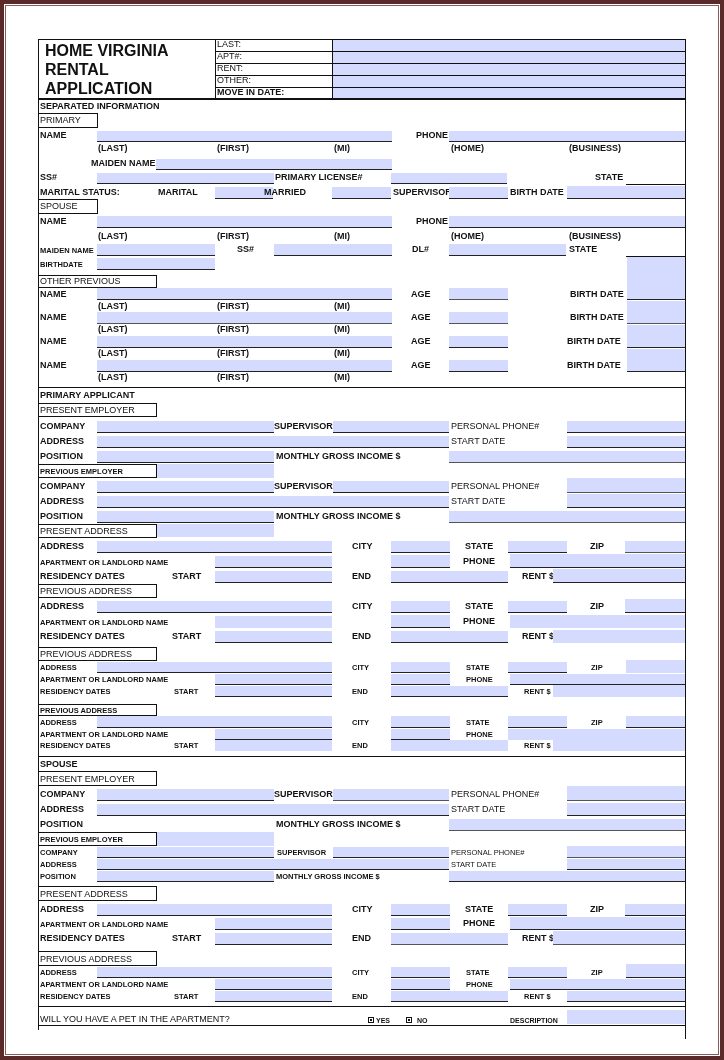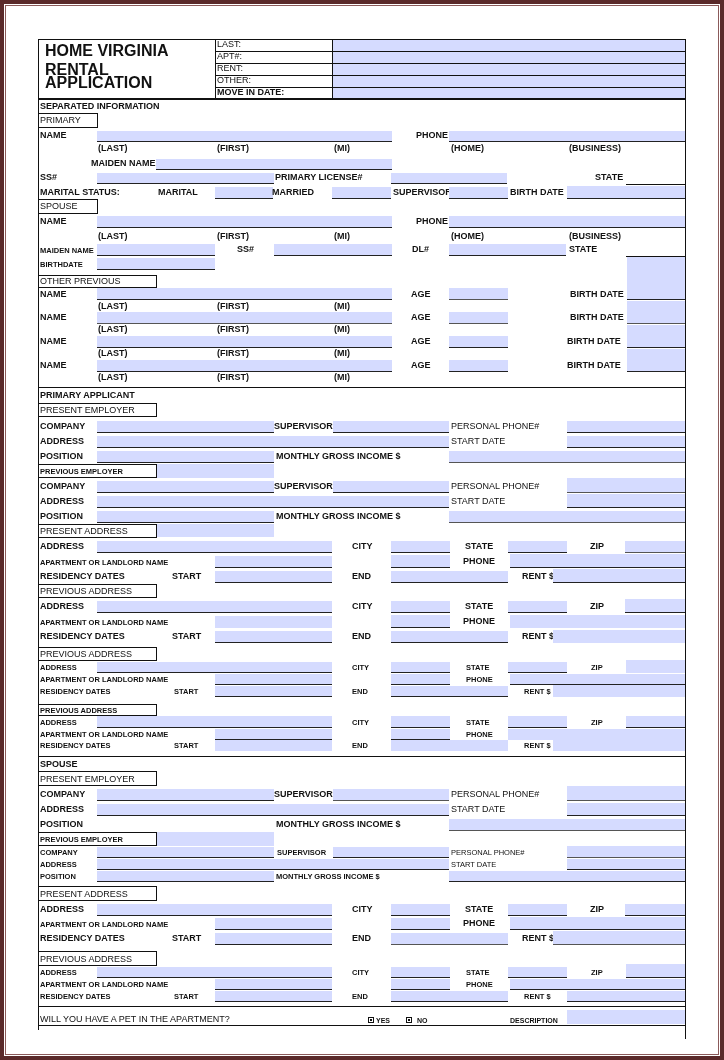--- a/index.html
+++ b/index.html
@@ -29,21 +29,21 @@
 
 <div class="frame-outer"></div>
 <div class="frame-inner"></div>
 
 <div class="page">
 
   <div class="box" style="left:38px;top:39px;width:648px;height:61px;"></div>
   <div class="hline" style="left:38px;top:98px;width:648px;"></div>
   <div class="lbl title" style="left:45px;top:41px;">HOME VIRGINIA</div>
   <div class="lbl title" style="left:45px;top:60px;">RENTAL</div>
-  <div class="lbl title" style="left:45px;top:73px;">APPLICATION</div>
+  <div class="lbl title" style="left:45px;top:79px;">APPLICATION</div>
   <div class="vline" style="left:215px;top:39px;height:60px;"></div>
   <div class="vline" style="left:332px;top:39px;height:60px;"></div>
 
   <div class="lbl" style="left:217px;top:39px;font-weight:normal;">LAST:</div>
   <div class="field nl" style="left:333px;top:40px;width:352px;height:11px;"></div>
   <div class="hline" style="left:215px;top:51px;width:471px;"></div>
   <div class="lbl" style="left:217px;top:51px;font-weight:normal;">APT#:</div>
   <div class="field nl" style="left:333px;top:52px;width:352px;height:11px;"></div>
   <div class="hline" style="left:215px;top:63px;width:471px;"></div>
   <div class="lbl" style="left:217px;top:63px;font-weight:normal;">RENT:</div>
@@ -78,21 +78,21 @@
   <div class="lbl" style="left:40px;top:172px;">SS#</div>
   <div class="field" style="left:97px;top:173px;width:177px;height:11px;"></div>
   <div class="lbl" style="left:275px;top:172px;">PRIMARY LICENSE#</div>
   <div class="field" style="left:391px;top:173px;width:116px;height:11px;"></div>
   <div class="lbl" style="left:595px;top:172px;">STATE</div>
   <div class="hline" style="left:626px;top:184px;width:60px;"></div>
 
   <div class="lbl" style="left:40px;top:187px;">MARITAL STATUS:</div>
   <div class="lbl" style="left:158px;top:187px;">MARITAL</div>
   <div class="field" style="left:215px;top:187px;width:58px;height:12px;"></div>
-  <div class="lbl" style="left:272px;top:187px;">MARRIED</div>
+  <div class="lbl" style="left:264px;top:187px;">MARRIED</div>
   <div class="field" style="left:332px;top:187px;width:59px;height:12px;"></div>
   <div class="lbl" style="left:393px;top:187px;">SUPERVISOR</div>
   <div class="field" style="left:449px;top:187px;width:59px;height:12px;"></div>
   <div class="lbl" style="left:510px;top:187px;">BIRTH DATE</div>
   <div class="field" style="left:567px;top:186px;width:118px;height:13px;"></div>
 
   <div class="box" style="left:38px;top:199px;width:60px;height:15px;"></div>
   <div class="lbl" style="left:40px;top:201px;font-weight:normal;">SPOUSE</div>
   <div class="lbl" style="left:40px;top:216px;">NAME</div>
   <div class="field" style="left:97px;top:216px;width:295px;height:12px;"></div>

